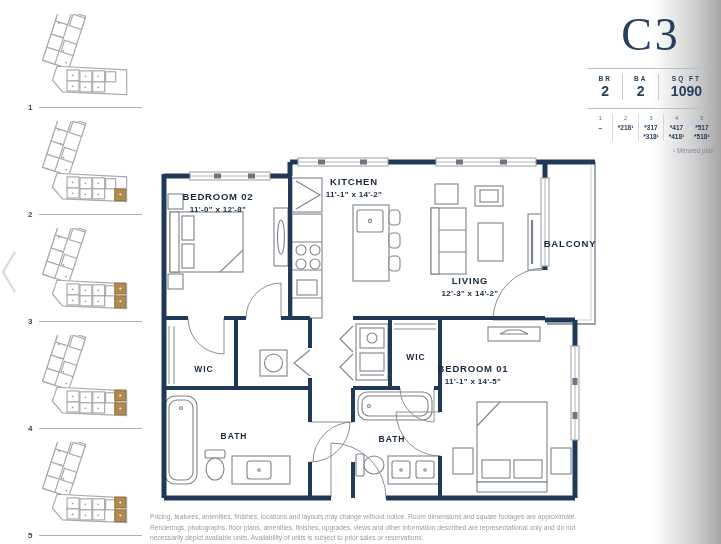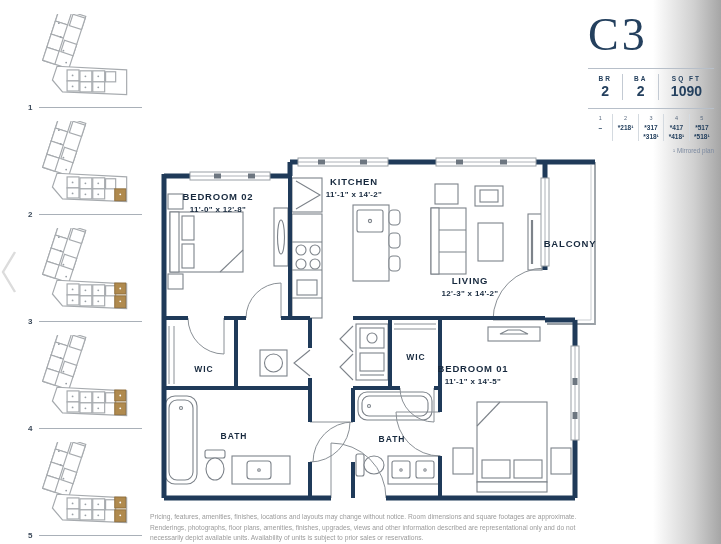--- a/index.html
+++ b/index.html
@@ -21,21 +21,21 @@
   .plan{position:absolute;left:148px;top:150px;}
   .room-name{font-family:"Liberation Sans",sans-serif;font-size:9.5px;font-weight:bold;
              fill:#17293e;letter-spacing:.8px;text-anchor:middle;}
   .room-dims{font-family:"Liberation Sans",sans-serif;font-size:8px;font-weight:bold;
              fill:#17293e;letter-spacing:.3px;text-anchor:middle;}
   .room-small{font-family:"Liberation Sans",sans-serif;font-size:8.5px;font-weight:bold;
              fill:#17293e;letter-spacing:1px;text-anchor:middle;}
   
   .panel{position:absolute;left:588px;top:10px;width:126px;color:#24405e;}
   .plan-title{font-family:"Liberation Serif",serif;font-size:46px;line-height:50px;
-              letter-spacing:3px;color:#24405e;font-weight:400;}
+              letter-spacing:3px;text-align:center;color:#24405e;font-weight:400;}
   .rule{border:0;border-top:1px solid #b7bfc9;margin:8px 0 0 0;}
   .stats{display:flex;margin-top:5px;}
   .stat{flex:1;text-align:center;padding:1px 0;}
   .stat + .stat{border-left:1px solid #c3cad3;}
   .stat.sqft{flex:1.6;text-align:center;}
   .stat-label{font-size:6.5px;font-weight:bold;letter-spacing:2px;color:#24405e;}
   .stat-value{font-size:14px;font-weight:bold;margin-top:1px;color:#24405e;}
   .unit-grid{display:flex;margin-top:5px;}
   .ucol{flex:1;text-align:center;}
   .ucol + .ucol{border-left:1px solid #d4dae0;}

